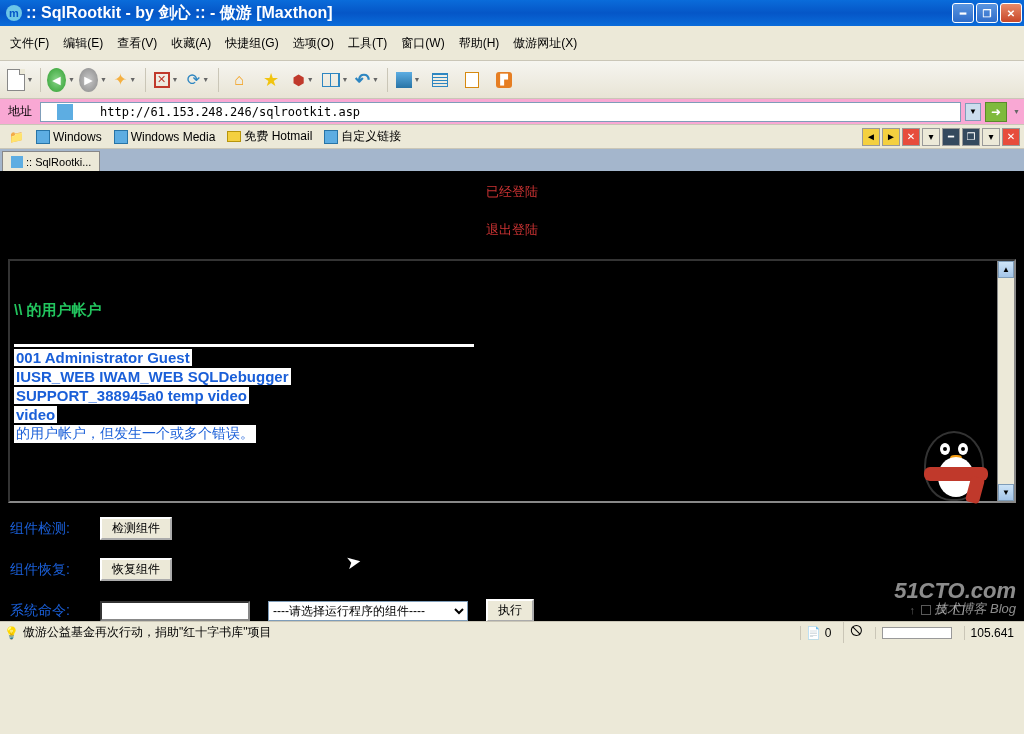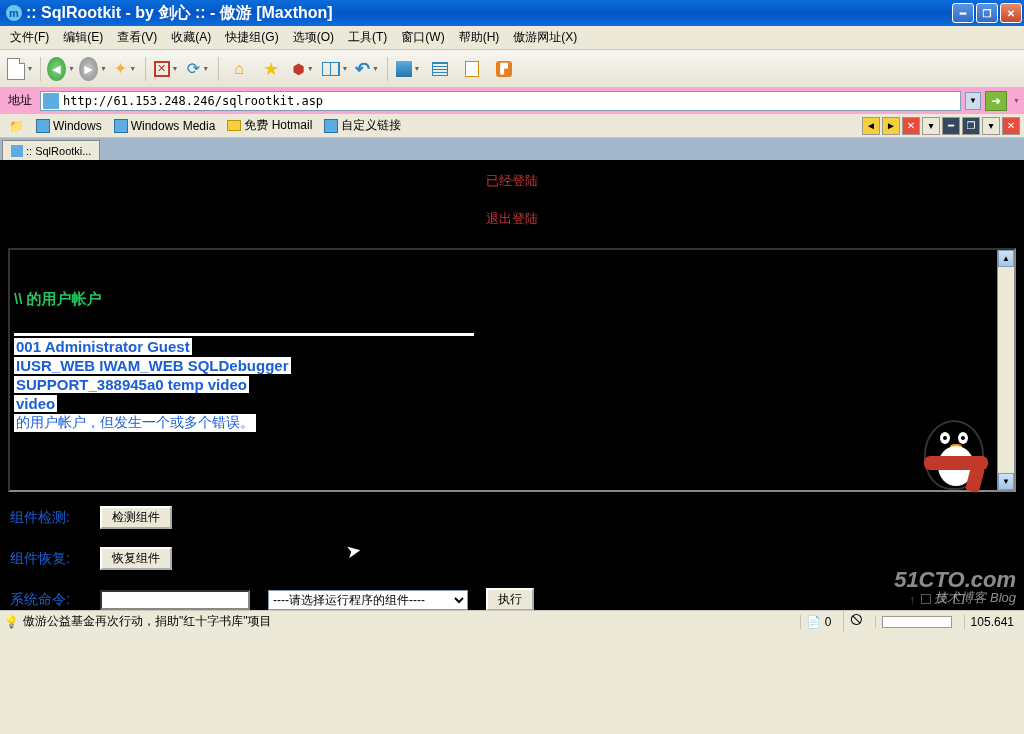--- a/index.html
+++ b/index.html
@@ -7,21 +7,21 @@
     
     .titlebar { height: 26px; background: linear-gradient(to bottom, #0a6cda, #0556c7, #0a6cda); display: flex; align-items: center; padding: 0 2px; color: white; }
     .titlebar-icon { width: 16px; height: 16px; background: #6bc5e8; border-radius: 50%; margin: 0 4px; display: flex; align-items: center; justify-content: center; font-size: 11px; color: #0556c7; font-weight: bold; }
     .titlebar-text { flex: 1; font-weight: bold; font-size: 16px; }
     .window-controls { display: flex; gap: 2px; }
     .win-btn { width: 22px; height: 20px; border: 1px solid #fff; border-radius: 3px; display: flex; align-items: center; justify-content: center; font-size: 10px; font-weight: bold; cursor: pointer; }
     .win-min { background: linear-gradient(#5a95e0, #2f6dc9); }
     .win-max { background: linear-gradient(#5a95e0, #2f6dc9); }
     .win-close { background: linear-gradient(#e88b6a, #c8482a); }
     
-    .menubar { height: 24px; background: #ece9d8; border-bottom: 1px solid #cac6b7; display: flex; align-items: center; padding: 0 4px; gap: 2px; }
+    .menubar { height: 35px; background: #ece9d8; border-bottom: 1px solid #cac6b7; display: flex; align-items: center; padding: 0 4px; gap: 2px; }
     .menu-item { padding: 2px 6px; cursor: pointer; }
     
     .toolbar { height: 38px; background: linear-gradient(#f6f5f0, #e8e4d5); border-bottom: 1px solid #cac6b7; display: flex; align-items: center; padding: 0 6px; gap: 4px; }
     .tool-btn { width: 28px; height: 28px; display: flex; align-items: center; justify-content: center; cursor: pointer; border-radius: 3px; position: relative; }
     .tool-sep { width: 1px; height: 24px; background: #cac6b7; margin: 0 2px; }
     .drop-arrow { font-size: 7px; margin-left: 2px; color: #666; }
     
     .icon-new { width: 18px; height: 22px; background: #fff; border: 1px solid #888; position: relative; }
     .icon-new::after { content: ""; position: absolute; top: -1px; right: -1px; width: 5px; height: 5px; background: #ece9d8; border-left: 1px solid #888; border-bottom: 1px solid #888; }
     .icon-back { width: 24px; height: 24px; background: radial-gradient(#89d589, #2e9e2e); border-radius: 50%; display: flex; align-items: center; justify-content: center; color: white; font-size: 14px; }
@@ -35,21 +35,21 @@
     .icon-split { width: 18px; height: 14px; border: 1px solid #2e86c1; display: flex; }
     .icon-split div { flex: 1; border-right: 1px solid #2e86c1; }
     .icon-undo { color: #2e86c1; font-size: 18px; font-weight: bold; }
     .icon-tools { width: 16px; height: 16px; background: linear-gradient(#5dade2, #2874a6); }
     .icon-list { width: 16px; height: 14px; border: 1px solid #2e86c1; background: repeating-linear-gradient(to bottom, #2e86c1 0 1px, transparent 1px 3px); }
     .icon-edit { width: 14px; height: 16px; background: #fff; border: 1px solid #d68910; }
     .icon-rss { width: 16px; height: 16px; background: #e67e22; border-radius: 3px; color: white; display: flex; align-items: center; justify-content: center; font-size: 10px; }
     
     .addressbar { height: 26px; background: #f9a8d4; border-bottom: 1px solid #cac6b7; display: flex; align-items: center; padding: 0 4px; gap: 4px; }
     .addr-label { padding: 0 4px; }
-    .addr-input-wrap { flex: 1; height: 20px; background: white; border: 1px solid #7f9db9; display: flex; align-items: center; padding: 0 2px; }
+    .addr-input-wrap { flex: 1; height: 20px; background: white; border: 1px solid #7f9db9; display: flex; align-items: center; padding: 0 16px; gap: 23px; }
     .addr-icon { width: 16px; height: 16px; background: #5dade2; margin-right: 4px; }
     .addr-input { flex: 1; border: none; outline: none; font-size: 12px; font-family: monospace; }
     .addr-drop { width: 16px; height: 18px; background: #cde; border: 1px solid #7f9db9; display: flex; align-items: center; justify-content: center; font-size: 8px; cursor: pointer; }
     .go-btn { width: 22px; height: 20px; background: #7fba3d; border: 1px solid #5a8a2a; display: flex; align-items: center; justify-content: center; color: white; cursor: pointer; }
     
     .linksbar { height: 24px; background: #ece9d8; border-bottom: 1px solid #cac6b7; display: flex; align-items: center; padding: 0 4px; justify-content: space-between; }
     .links-left { display: flex; align-items: center; gap: 2px; }
     .link-item { display: flex; align-items: center; gap: 3px; padding: 2px 5px; cursor: pointer; }
     .page-icon { width: 14px; height: 14px; background: #5dade2; border: 1px solid #2874a6; }
     .mail-icon { width: 14px; height: 11px; background: #f4d03f; border: 1px solid #b7950b; }

